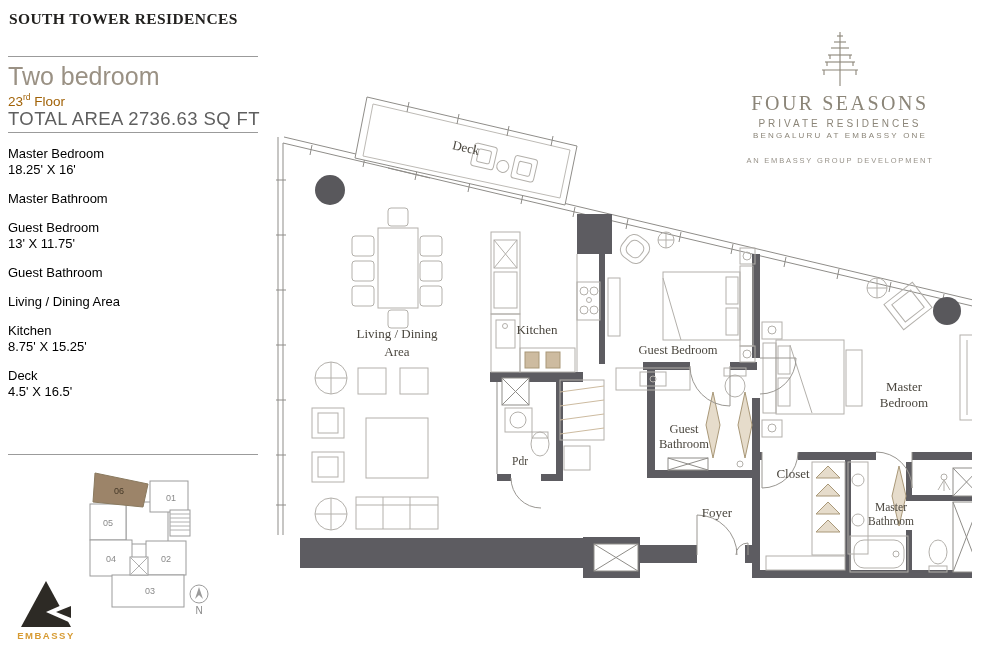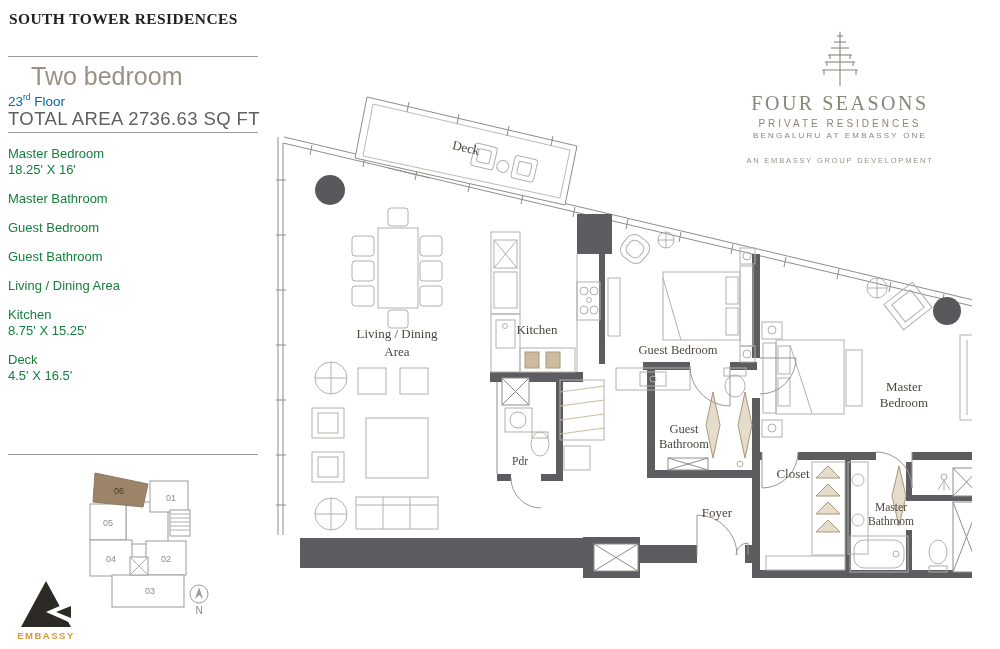--- a/index.html
+++ b/index.html
@@ -3,26 +3,26 @@
 <meta charset="utf-8">
 <style>
   html,body{margin:0;padding:0;background:#ffffff;}
   #page{position:relative;width:972px;height:649px;background:#fff;overflow:hidden;
         font-family:"Liberation Sans",sans-serif;}
   .abs{position:absolute;}
   
   #hdr{left:9px;top:10px;font-family:"Liberation Serif",serif;font-size:15.5px;font-weight:700;
        letter-spacing:.4px;color:#22211f;}
   .rule{height:1px;background:#9b9b9b;width:250px;left:8px;}
-  #unitType{left:8px;top:62px;font-size:25px;color:#9a9184;margin-left:23px;}
-  #floorLine{left:8px;top:92px;font-size:13.5px;color:#0369a1;}
+  #unitType{left:8px;top:62px;font-size:25px;color:#9a9184;}
+  #floorLine{left:8px;top:92px;font-size:13.5px;color:#a16207;}
   #floorLine sup{font-size:8.5px;}
   #totalArea{left:8px;top:108px;font-size:18.5px;color:#5f5f5f;letter-spacing:.4px;}
   #roomList{left:8px;top:146px;width:240px;}
-  .roomItem{margin-bottom:13px;color:#15803d;font-size:13px;line-height:16px;}
+  .roomItem{margin-bottom:13px;color:#000000;font-size:13px;line-height:16px;}
   
   #brand{left:738px;top:28px;width:204px;text-align:center;color:#8b8578;}
   #brandName{font-family:"Liberation Serif",serif;font-size:20px;letter-spacing:2.5px;margin-top:0;}
   .brandSub{font-size:10px;letter-spacing:3px;margin-top:3px;}
   .brandSub2{font-size:8px;letter-spacing:2.2px;margin-top:2px;}
   .brandSub3{font-size:7.5px;letter-spacing:1.8px;margin-top:16px;color:#98938a;}
   svg text{font-family:"Liberation Serif",serif;fill:#4b473f;}
   svg text.kp{font-family:"Liberation Sans",sans-serif;fill:#8a8a8a;}
 </style>
 </head>
@@ -41,20 +41,21 @@
   <div id="roomList" class="abs">
     <div class="roomItem">
         <div>Master Bedroom</div>
         <div>18.25' X 16'</div>
       </div>
     <div class="roomItem">
         <div>Master Bathroom</div>
       </div>
     <div class="roomItem">
         <div>Guest Bedroom</div>
+        <div>13' X 11.75'</div>
       </div>
     <div class="roomItem">
         <div>Guest Bathroom</div>
       </div>
     <div class="roomItem">
         <div>Living / Dining Area</div>
       </div>
     <div class="roomItem">
         <div>Kitchen</div>
         <div>8.75' X 15.25'</div>

